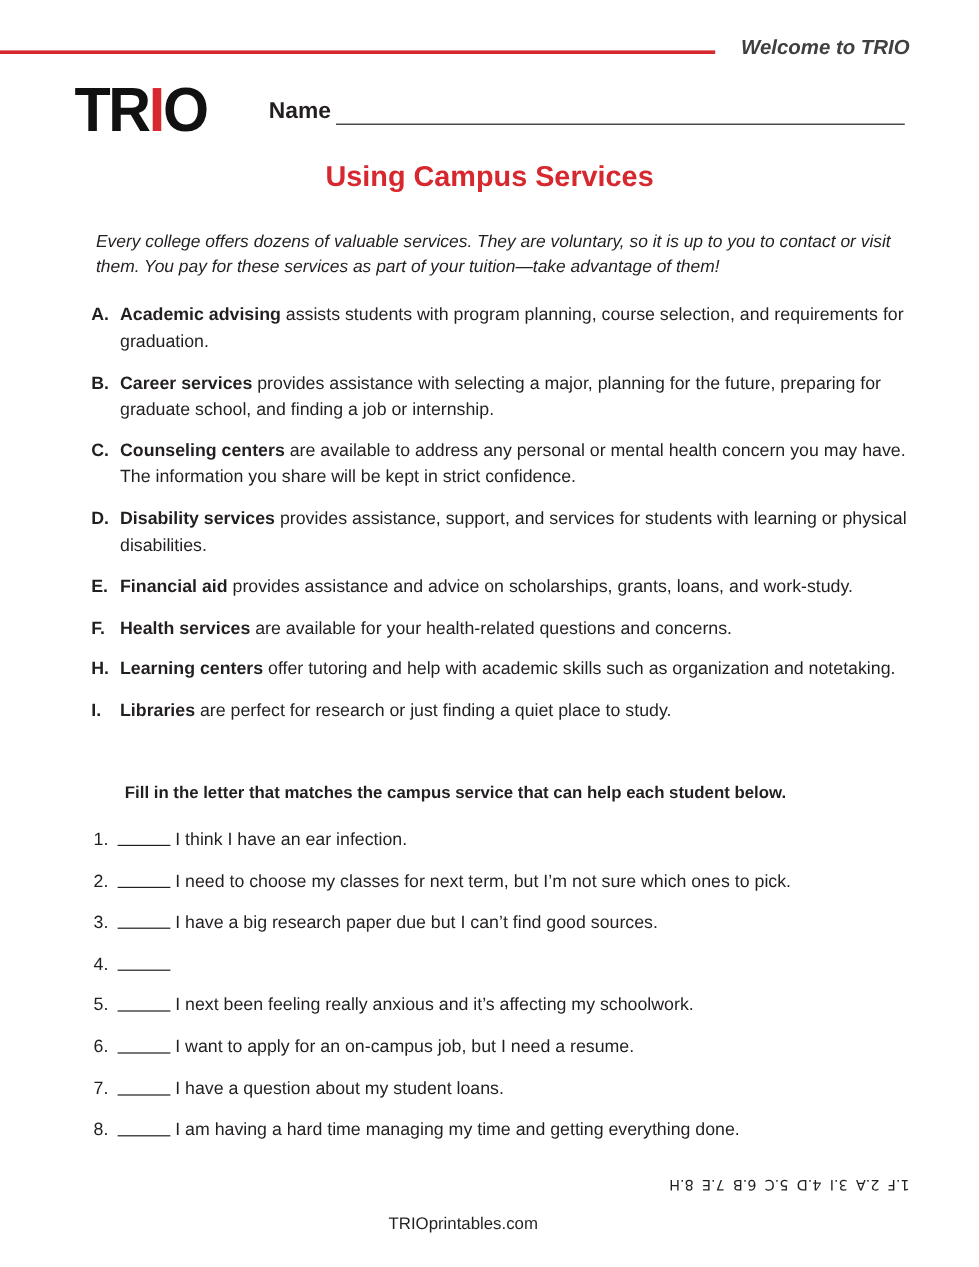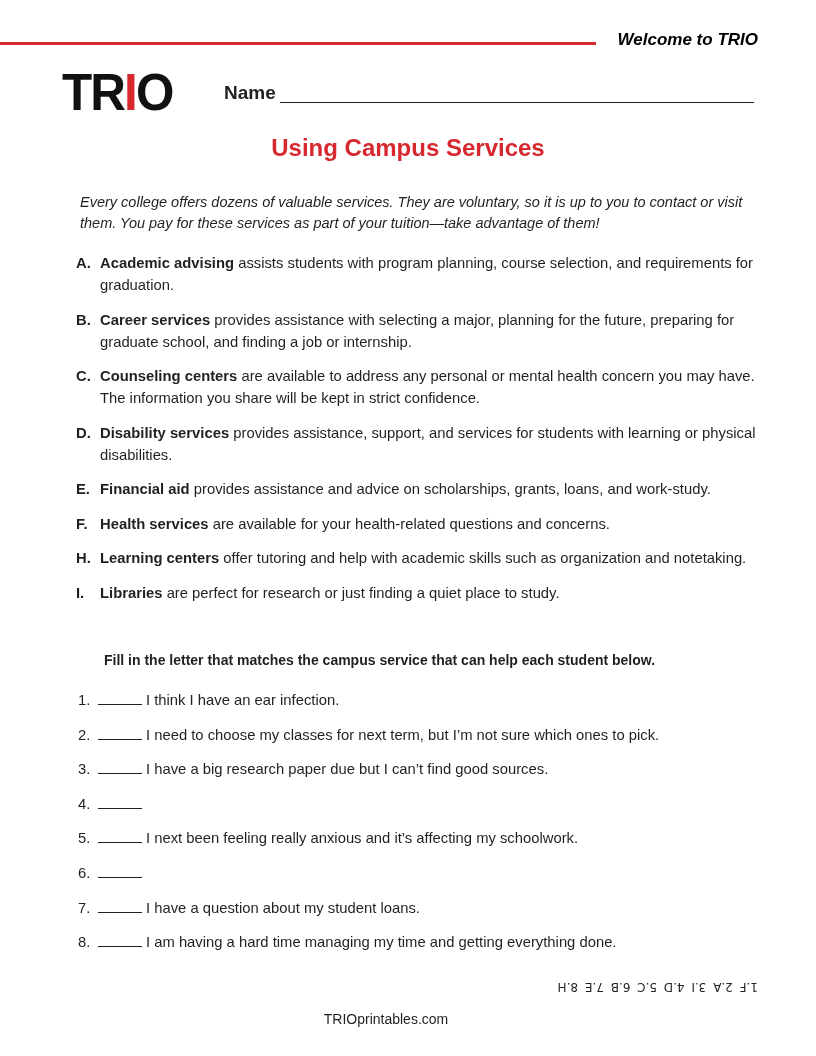--- a/index.html
+++ b/index.html
@@ -1,24 +1,24 @@
 <!DOCTYPE html>
 <html><head>
   <meta charset="utf-8">
   <style>
     html, body { margin: 0; padding: 0; background: #ffffff; }
     body { width: 816px; height: 1056px; position: relative; overflow: hidden;
            font-family: "Liberation Sans", sans-serif; color: #231f20; }
     .top-rule { position: absolute; left: 0; top: 42px; width: 596px; height: 3px; background: #d7282f; }
     .header-tag { position: absolute; right: 58px; top: 30px; font-style: italic; font-weight: bold;
-                  font-size: 17px; color: #000000; }
+                  font-size: 17px; color: #404040; }
     .logo { position: absolute; left: 62px; top: 66px; font-family: "Liberation Sans", sans-serif;
             font-weight: bold; font-size: 52px; letter-spacing: -2px; line-height: 52px; color: #111; transform: scaleX(0.95); transform-origin: left; }
     .logo .red { color: #d7282f; }
-    .name-row { position: absolute; left: 224px; top: 82px; display: flex; }
+    .name-row { position: absolute; left: 224px; top: 82px; display: flex; align-items: flex-end; }
     .name-label { font-size: 19px; font-weight: bold; color: #231f20; }
     .name-line { width: 474px; height: 20px; border-bottom: 1.5px solid #231f20; margin-left: 4px; }
     .title { position: absolute; left: 0; width: 816px; top: 134px; text-align: center;
              font-size: 24px; font-weight: bold; color: #d7282f; }
     .intro { position: absolute; left: 80px; top: 192px; width: 670px; font-style: italic;
              font-size: 14.5px; line-height: 21px; }
     .services { position: absolute; left: 76px; top: 252px; width: 680px; margin: 0; padding: 0; list-style: none; }
     .svc { position: relative; padding-left: 24px; font-size: 14.8px; line-height: 22px; margin-bottom: 12.5px; }
     .svc .letter { position: absolute; left: 0; top: 0; font-weight: bold; }
     .svc .name { font-weight: bold; }
@@ -81,20 +81,21 @@
       <span class="blank"></span>
     </li>
   <li class="q">
       <span class="num">5.</span>
       <span class="blank"></span>
       <span>I next been feeling really anxious and it’s affecting my schoolwork.</span>
     </li>
   <li class="q">
       <span class="num">6.</span>
       <span class="blank"></span>
+      <span>I want to apply for an on-campus job, but I need a resume.</span>
     </li>
   <li class="q">
       <span class="num">7.</span>
       <span class="blank"></span>
       <span>I have a question about my student loans.</span>
     </li>
   <li class="q">
       <span class="num">8.</span>
       <span class="blank"></span>
       <span>I am having a hard time managing my time and getting everything done.</span>

